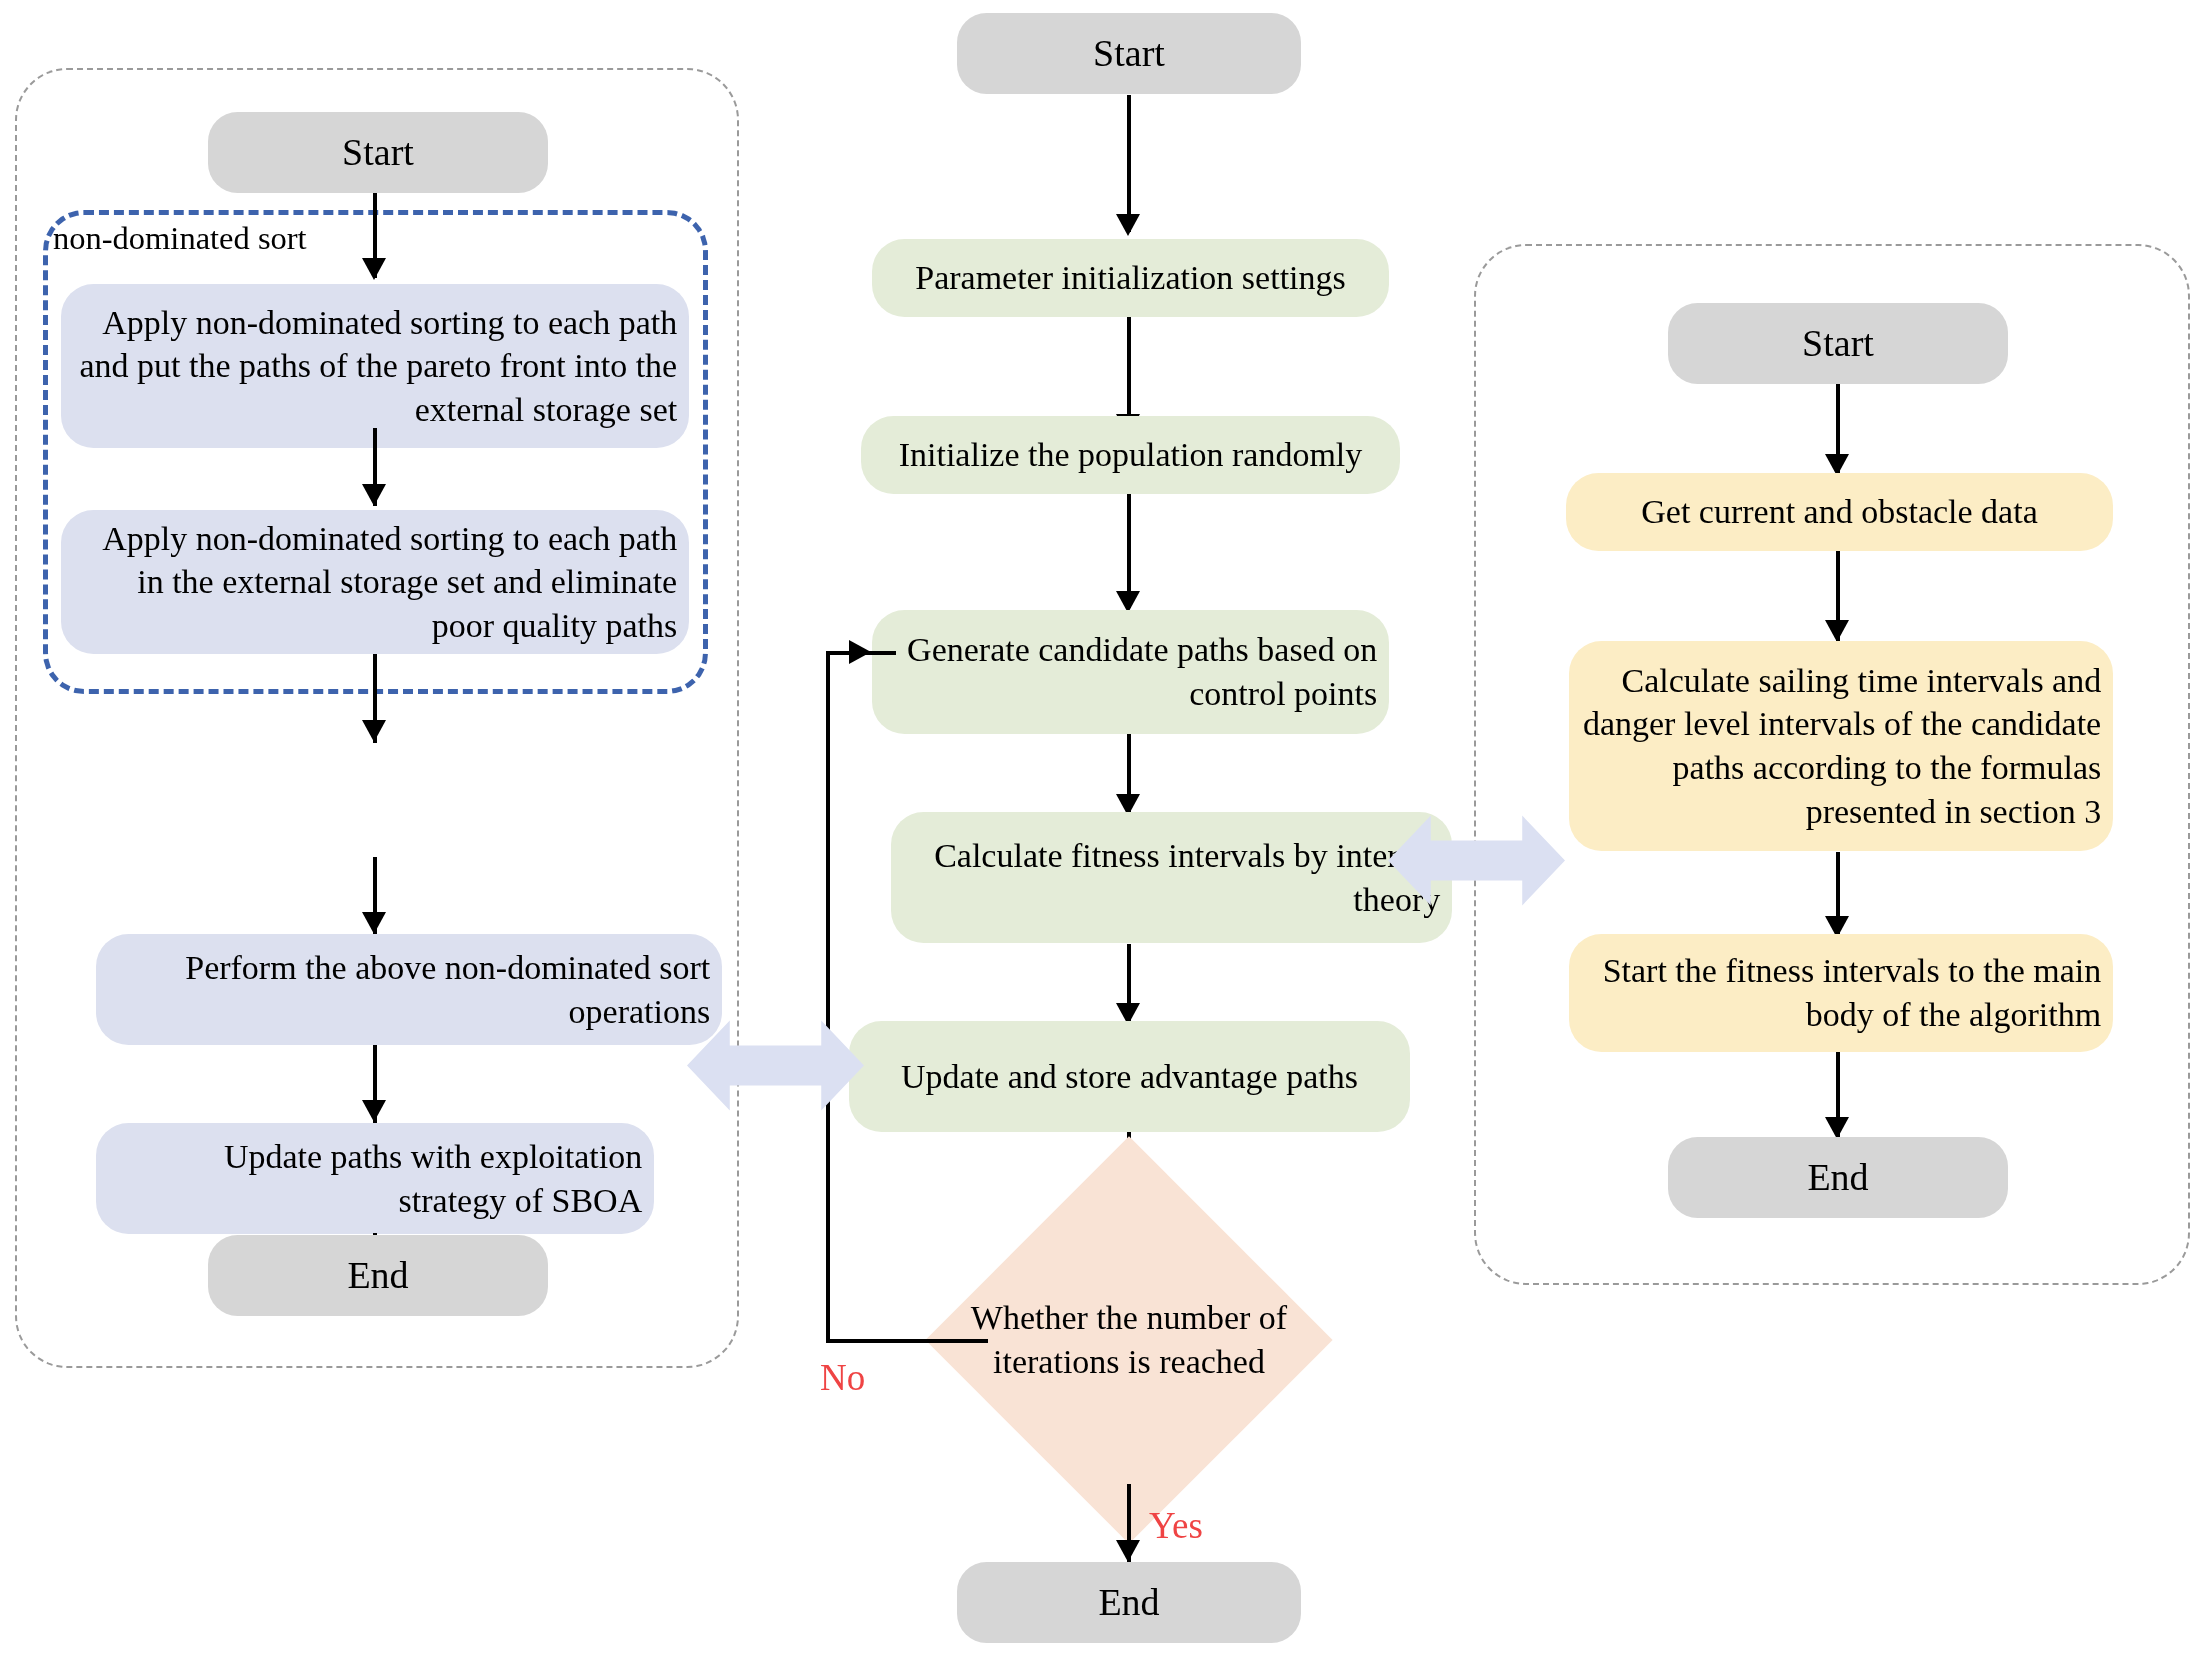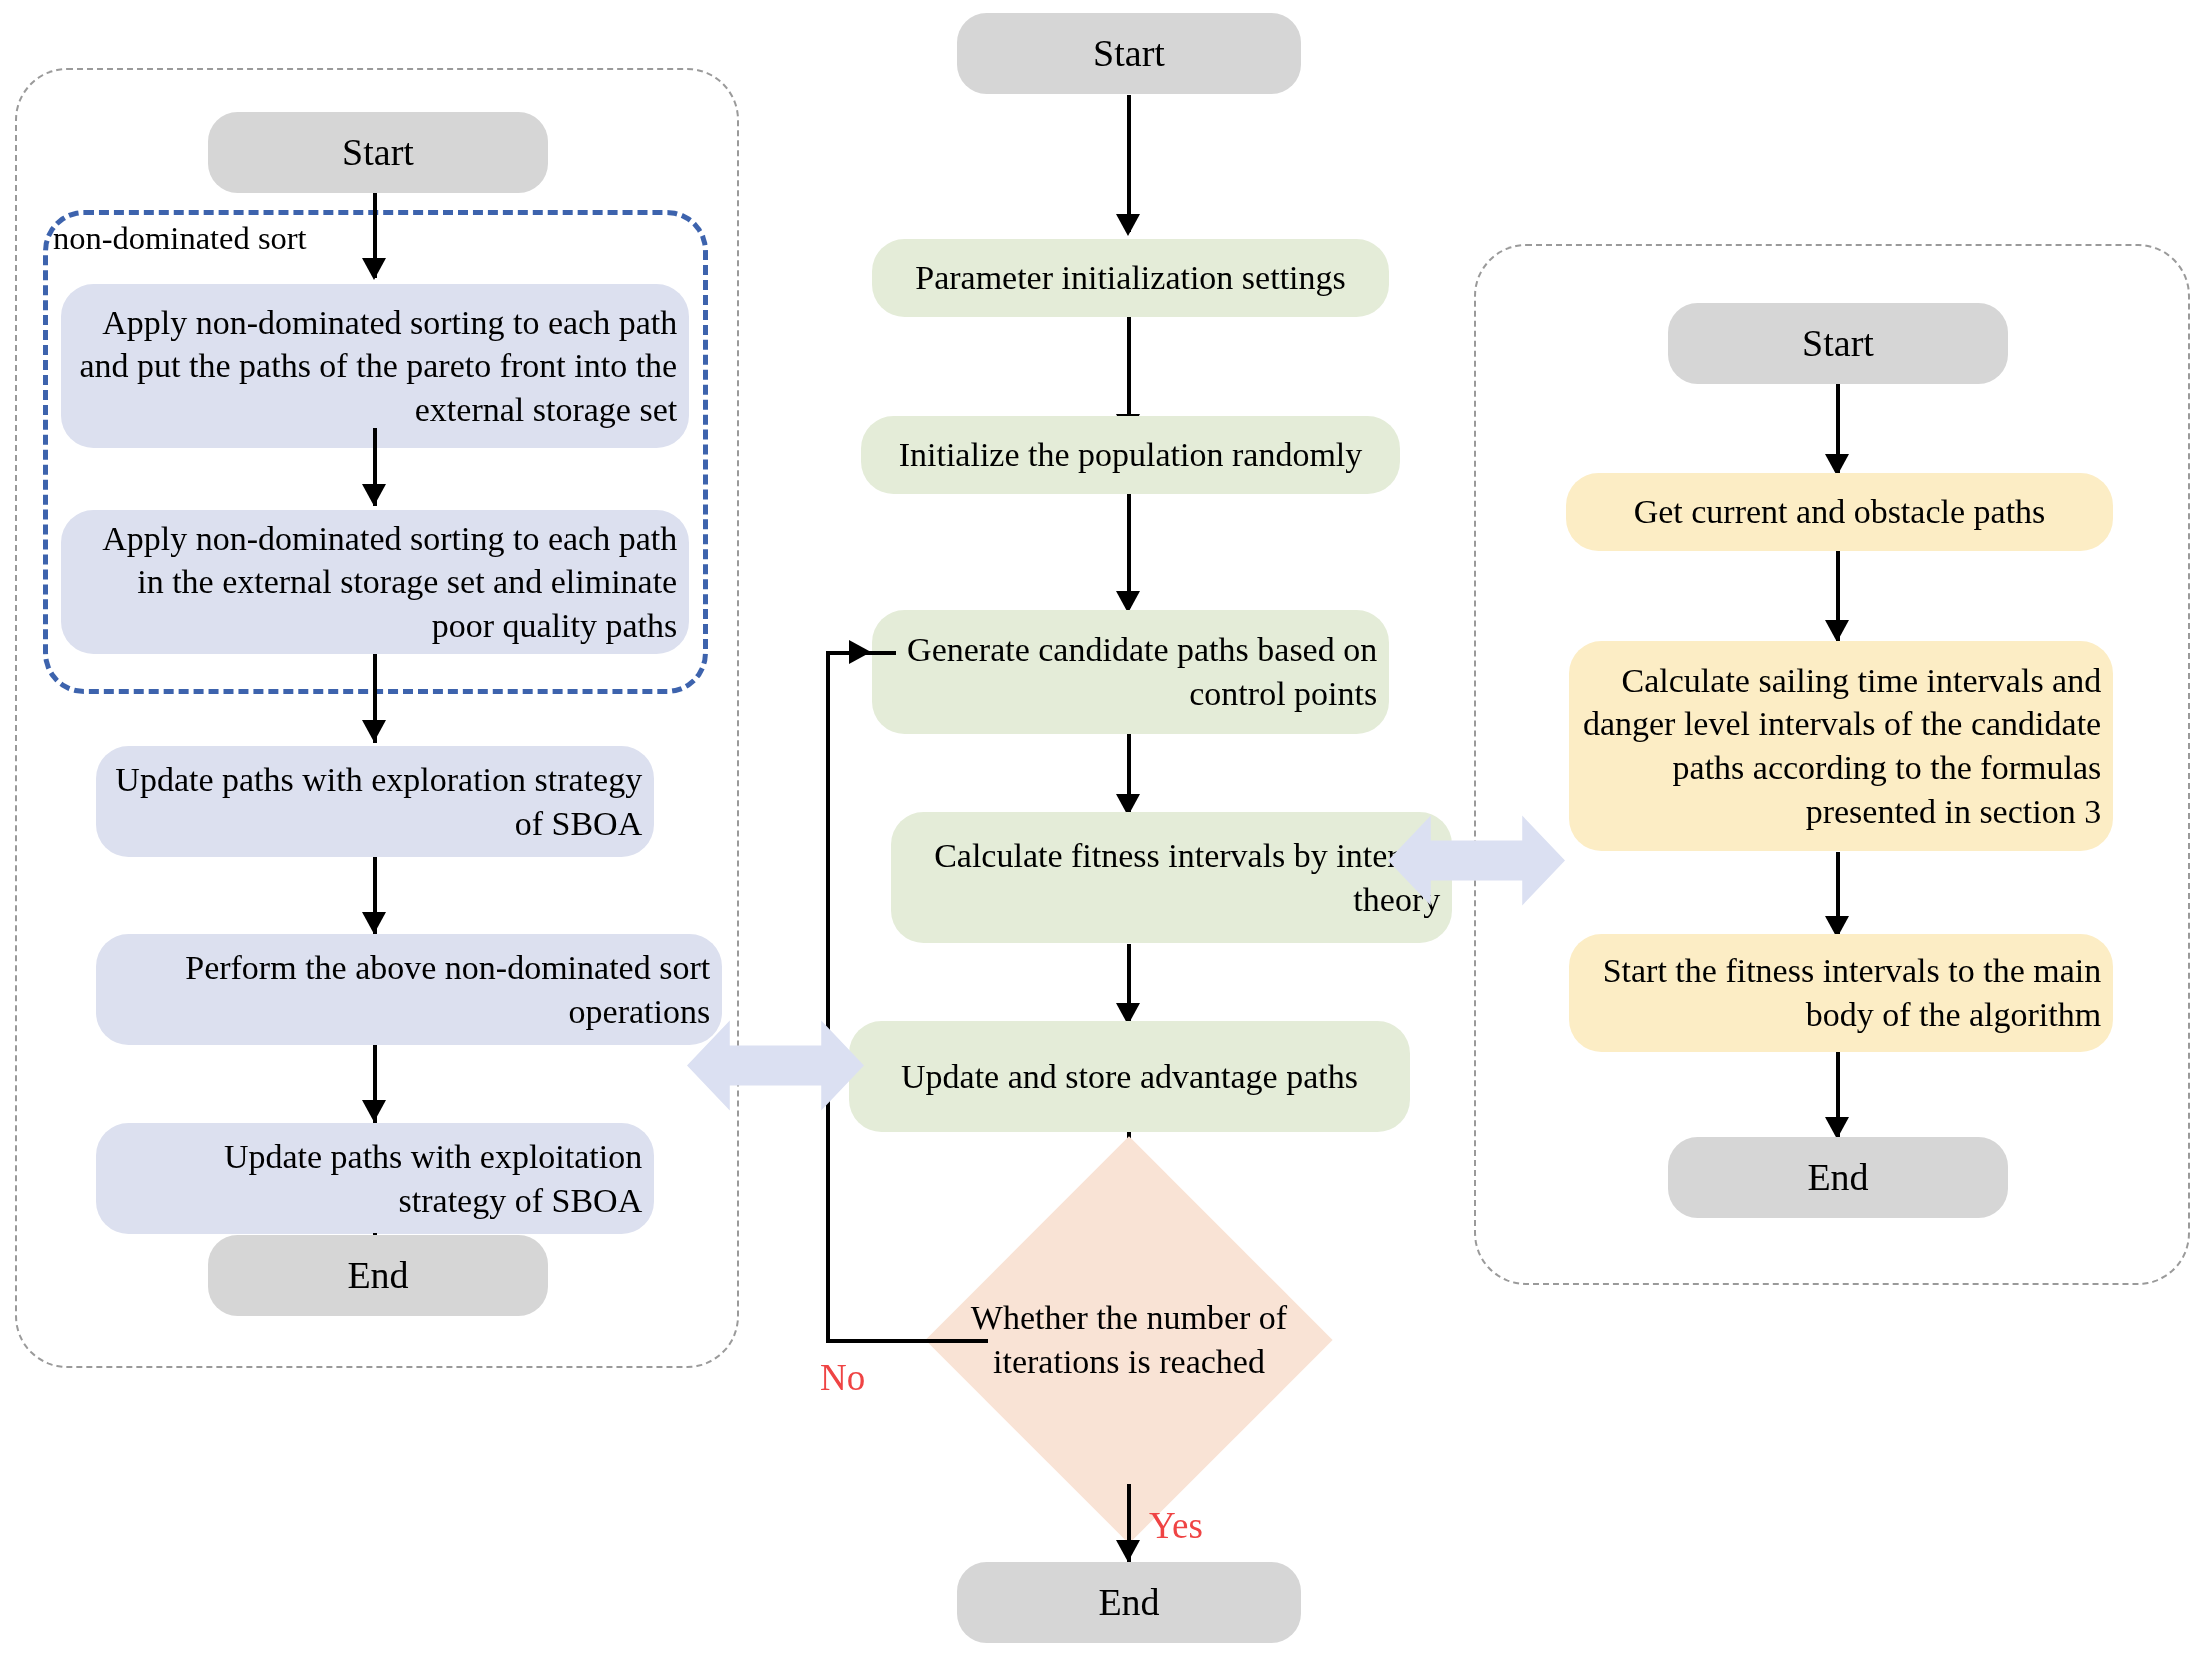--- a/index.html
+++ b/index.html
@@ -142,21 +142,20 @@
   <div class="node blue" style="left:61px; top:284px; width:628px; height:164px;">Apply non-dominated sorting to each path and put the paths of the pareto front into the external storage set</div>
 
   <div class="vline" style="left:373px; top:428px; height:78px;"></div>
   <div class="arrowhead-down" style="left:362px; top:484px;"></div>
 
   <div class="node blue" style="left:61px; top:510px; width:628px; height:144px;">Apply non-dominated sorting to each path in the external storage set and eliminate poor quality paths</div>
 
   <div class="vline" style="left:373px; top:654px; height:89px;"></div>
   <div class="arrowhead-down" style="left:362px; top:720px;"></div>
 
-  <div class="node blue" style="left:96px; top:746px; width:558px; height:111px;">Update paths with exploration strategy of SBOA</div>
 
   <div class="vline" style="left:373px; top:857px; height:78px;"></div>
   <div class="arrowhead-down" style="left:362px; top:912px;"></div>
 
   <div class="node blue" style="left:96px; top:934px; width:626px; height:111px;">Perform the above non-dominated sort operations</div>
 
   <div class="vline" style="left:373px; top:1045px; height:78px;"></div>
   <div class="arrowhead-down" style="left:362px; top:1100px;"></div>
 
   <div class="node blue" style="left:96px; top:1123px; width:558px; height:111px;">Update paths with exploitation strategy of SBOA</div>
@@ -213,21 +212,21 @@
 
   <div class="node terminal" style="left:957px; top:1562px; width:344px; height:81px;">End</div>
 
   <div class="panel" style="left:1474px; top:244px; width:716px; height:1041px;"></div>
 
   <div class="node terminal" style="left:1668px; top:303px; width:340px; height:81px;">Start</div>
 
   <div class="vline" style="left:1836px; top:384px; height:92px;"></div>
   <div class="arrowhead-down" style="left:1825px; top:454px;"></div>
 
-  <div class="node yellow" style="left:1566px; top:473px; width:547px; height:78px;">Get current and obstacle paths</div>
+  <div class="node yellow" style="left:1566px; top:473px; width:547px; height:78px;">Get current and obstacle data</div>
 
   <div class="vline" style="left:1836px; top:551px; height:92px;"></div>
   <div class="arrowhead-down" style="left:1825px; top:620px;"></div>
 
   <div class="node yellow" style="left:1569px; top:641px; width:544px; height:210px;">Calculate sailing time intervals and danger level intervals of the candidate paths according to the formulas presented in section 3</div>
 
   <div class="vline" style="left:1836px; top:852px; height:85px;"></div>
   <div class="arrowhead-down" style="left:1825px; top:916px;"></div>
 
   <div class="node yellow" style="left:1569px; top:934px; width:544px; height:118px;">Start the fitness intervals to the main body of the algorithm</div>

